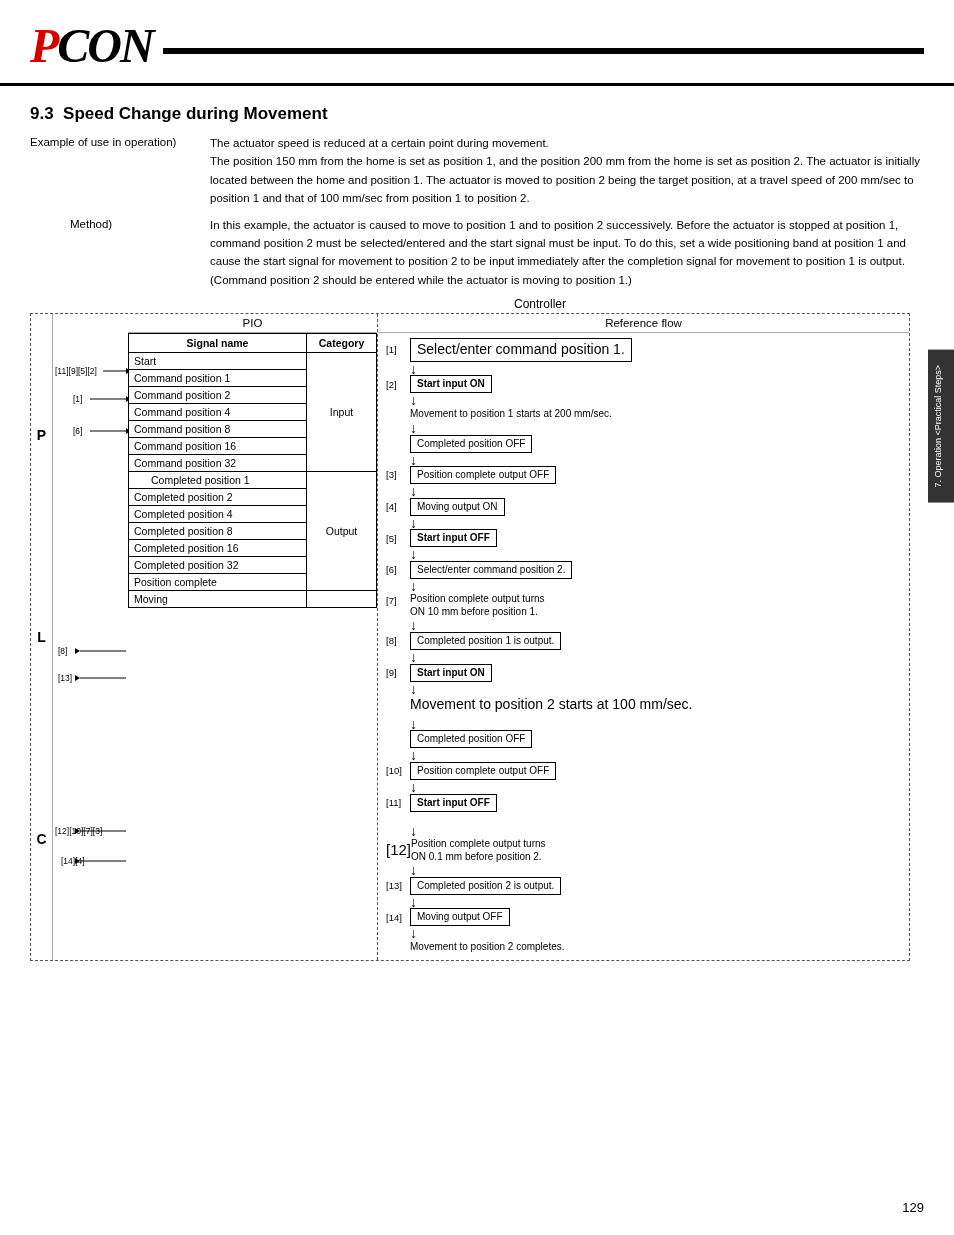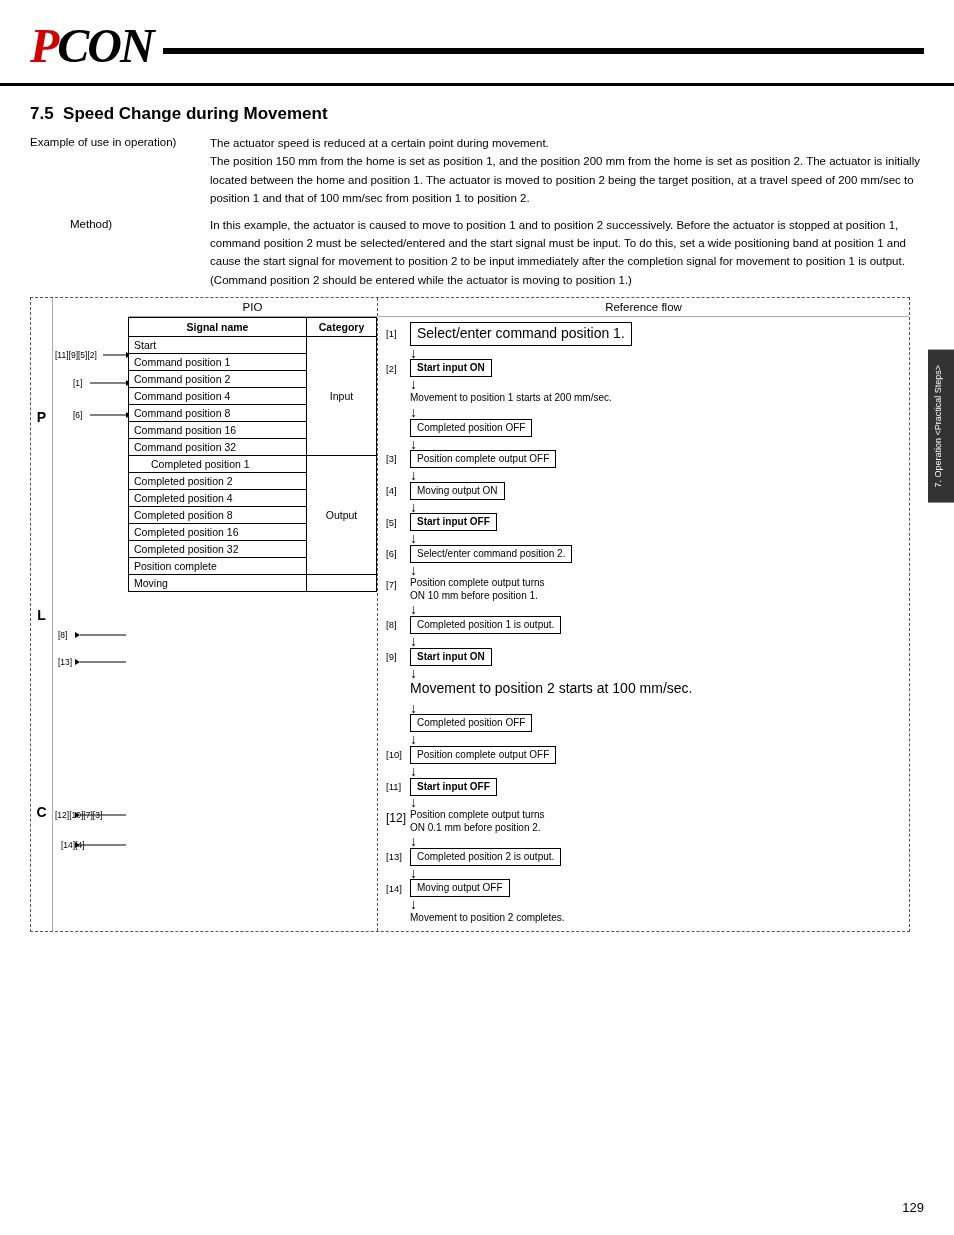--- a/index.html
+++ b/index.html
@@ -67,37 +67,38 @@
   <div class="header">
     <div style="display:flex; align-items:center; gap:0;">
       <span class="logo">
         <span class="logo-p">P</span><span class="logo-con">CON</span>
       </span>
       <div style="flex:1; height:6px; background:#000; margin-left:10px; margin-top:10px;"></div>
     </div>
   </div>
 
   <div class="section-title">
-    <span>7.5</span>&nbsp;&nbsp;<span>Speed Change during Movement</span>
+    <span>9.3</span>&nbsp;&nbsp;<span>Speed Change during Movement</span>
   </div>
 
   <div class="content">
     <div class="description-block">
       <div class="desc-label">Example of use in operation)</div>
       <div class="desc-text">The actuator speed is reduced at a certain point during movement.<br>
       The position 150 mm from the home is set as position 1, and the position 200 mm from the home is set as position 2. The actuator is initially located between the home and position 1. The actuator is moved to position 2 being the target position, at a travel speed of 200 mm/sec to position 1 and that of 100 mm/sec from position 1 to position 2.</div>
     </div>
     <div class="description-block">
       <div class="desc-label" style="padding-left:40px;">Method)</div>
       <div class="desc-text">In this example, the actuator is caused to move to position 1 and to position 2 successively. Before the actuator is stopped at position 1, command position 2 must be selected/entered and the start signal must be input. To do this, set a wide positioning band at position 1 and cause the start signal for movement to position 2 to be input immediately after the completion signal for movement to position 1 is output. (Command position 2 should be entered while the actuator is moving to position 1.)</div>
     </div>
   </div>
 
   <div style="margin: 8px 0 0 30px; width: 880px;">
 
+    <div style="text-align:center; font-size:12px; margin-left:140px; margin-bottom:2px;">Controller</div>
 
     <div style="border:1.5px dashed #555; display:flex; min-height:580px; position:relative;">
 
       <div style="display:flex; flex-direction:column; justify-content:space-around; align-items:center; width:22px; border-right:1px solid #aaa; font-size:14px; font-weight:bold; padding:20px 2px;">
         <span>P</span>
         <span>L</span>
         <span>C</span>
       </div>
 
       <div style="width:75px; position:relative; font-size:8.5px;">
@@ -257,27 +258,27 @@
           <div style="display:flex; align-items:center; margin-bottom:1px;">
             <span style="min-width:24px; font-size:9.5px;"></span>
             <span style="border:1px solid #000; padding:1px 6px; font-size:10px;">Completed position OFF</span>
           </div>
           <div style="margin-left:24px; font-size:14px; line-height:0.9;">↓</div>
           <div style="display:flex; align-items:center; margin-bottom:1px;">
             <span style="min-width:24px; font-size:9.5px;">[10]</span>
             <span style="border:1px solid #000; padding:1px 6px; font-size:10px;">Position complete output OFF</span>
           </div>
           <div style="margin-left:24px; font-size:14px; line-height:0.9;">↓</div>
-          <div style="display:flex; align-items:center; margin-bottom:0;">
+          <div style="display:flex; align-items:center; margin-bottom:13px;">
             <span style="min-width:24px; font-size:9.5px;">[11]</span>
             <span style="border:1px solid #000; padding:1px 6px; font-size:10px; font-weight:bold;">Start input OFF</span>
           </div>
           <div style="margin-left:24px; font-size:14px; line-height:0.9;">↓</div>
           <div style="display:flex; align-items:flex-start; margin-bottom:1px;">
-            <span style="min-width:24px; font-size:12px; margin-top:2px;">[12]</span>
+            <span style="min-width:24px; font-size:15px; margin-top:2px;">[12]</span>
             <span style="font-size:10px; line-height:1.3;">Position complete output turns<br>ON 0.1 mm before position 2.</span>
           </div>
           <div style="margin-left:24px; font-size:14px; line-height:0.9;">↓</div>
           <div style="display:flex; align-items:center; margin-bottom:1px;">
             <span style="min-width:24px; font-size:9.5px;">[13]</span>
             <span style="border:1px solid #000; padding:1px 6px; font-size:10px;">Completed position 2 is output.</span>
           </div>
           <div style="margin-left:24px; font-size:14px; line-height:0.9;">↓</div>
           <div style="display:flex; align-items:center; margin-bottom:1px;">
             <span style="min-width:24px; font-size:9.5px;">[14]</span>

